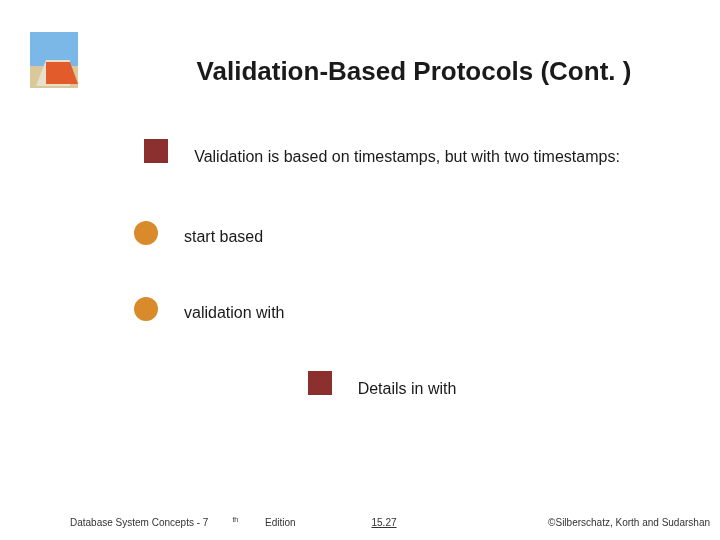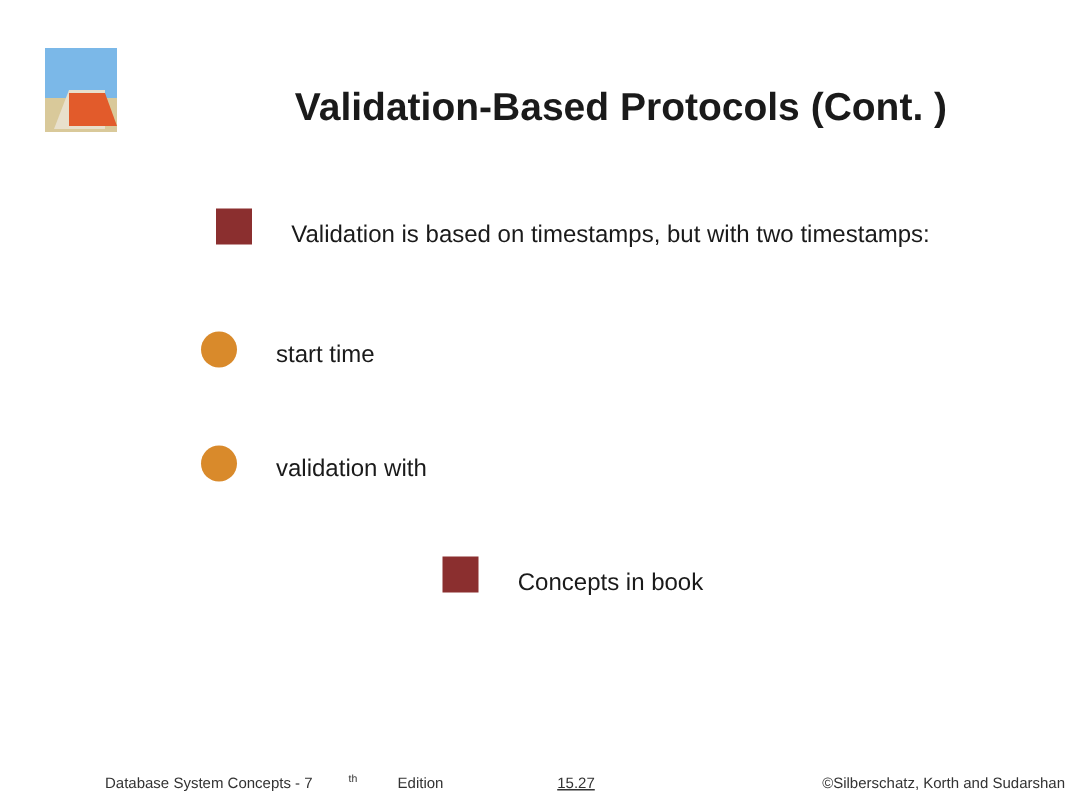--- a/index.html
+++ b/index.html
@@ -125,29 +125,29 @@
 
   <div class="title">Validation-Based Protocols (Cont. )</div>
 
   <div class="content">
     <div class="bullet-l1">
       <div class="mark"></div>
       <span>Validation is based on timestamps, but with two timestamps:</span>
     </div>
     <div class="bullet-l2">
       <div class="mark"></div>
-      <span>start time</span>
+      <span>start based</span>
     </div>
     <div class="bullet-l2">
       <div class="mark"></div>
       <span>validation with</span>
     </div>
     <div class="bullet-l1">
       <div class="mark"></div>
-      <span>Concepts in book</span>
+      <span>Details in with</span>
     </div>
   </div>
 
   <div class="footer">
     <div class="left">
       <span>Database System Concepts - 7</span><sup>th</sup><span> Edition</span>
     </div>
     <div class="center">15.27</div>
     <div class="right">©Silberschatz, Korth and Sudarshan</div>
   </div>

